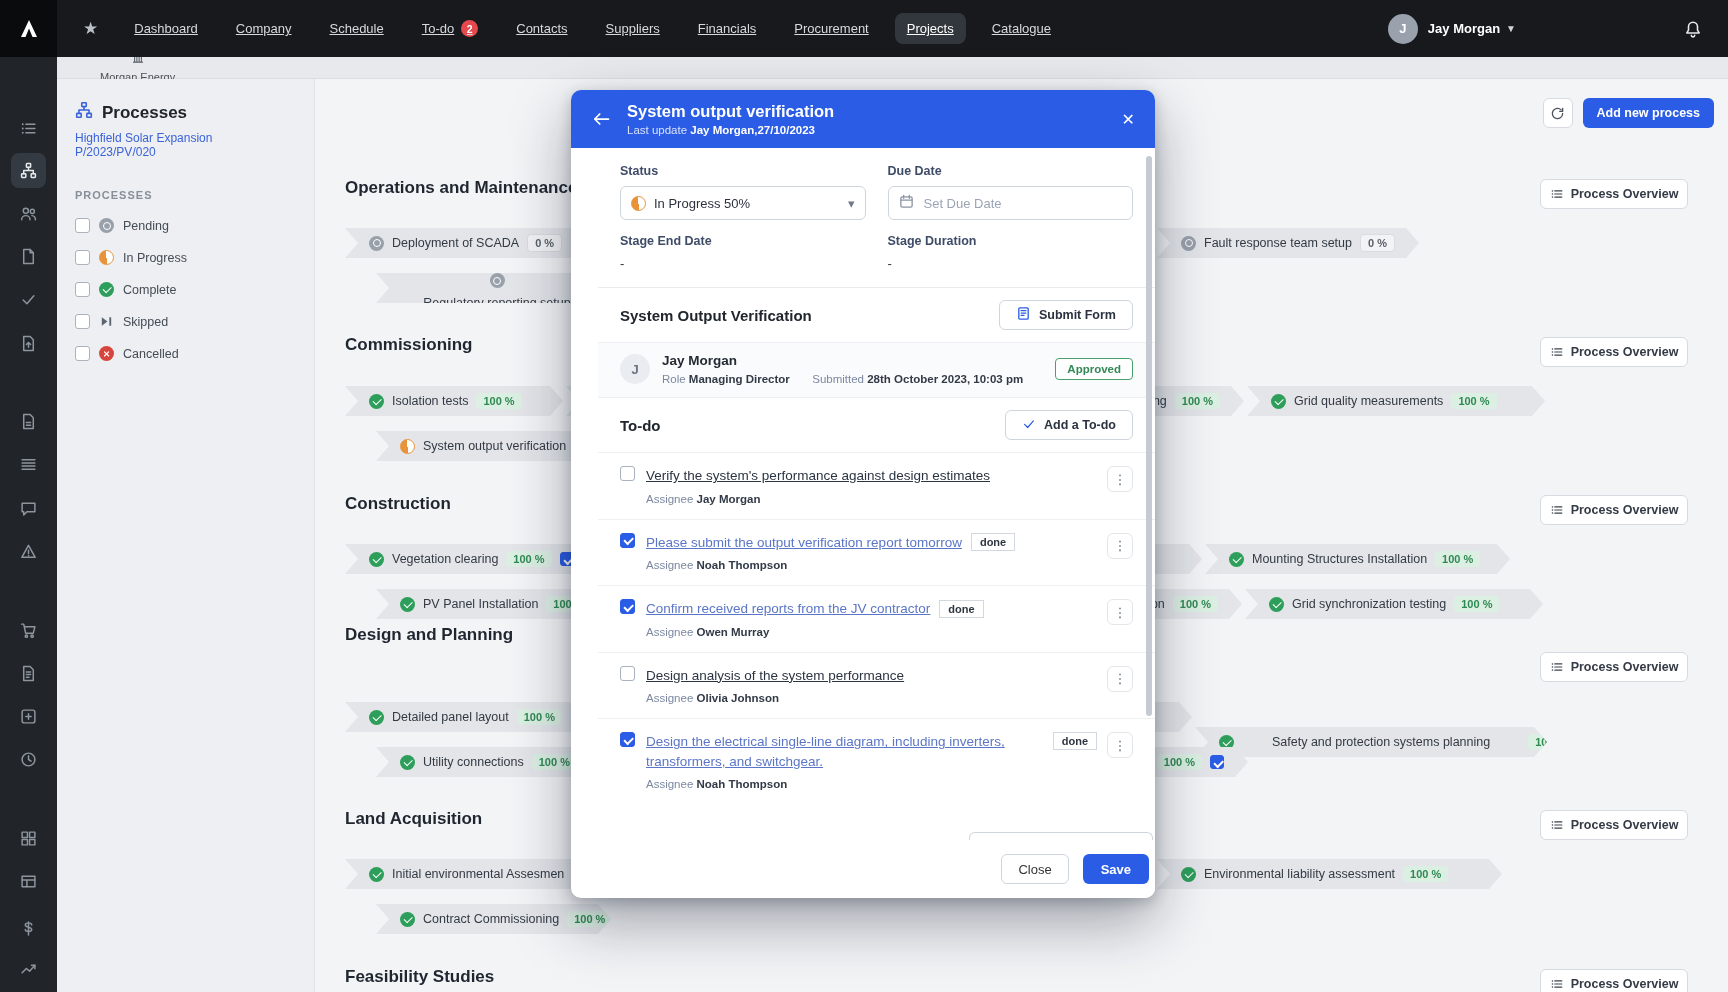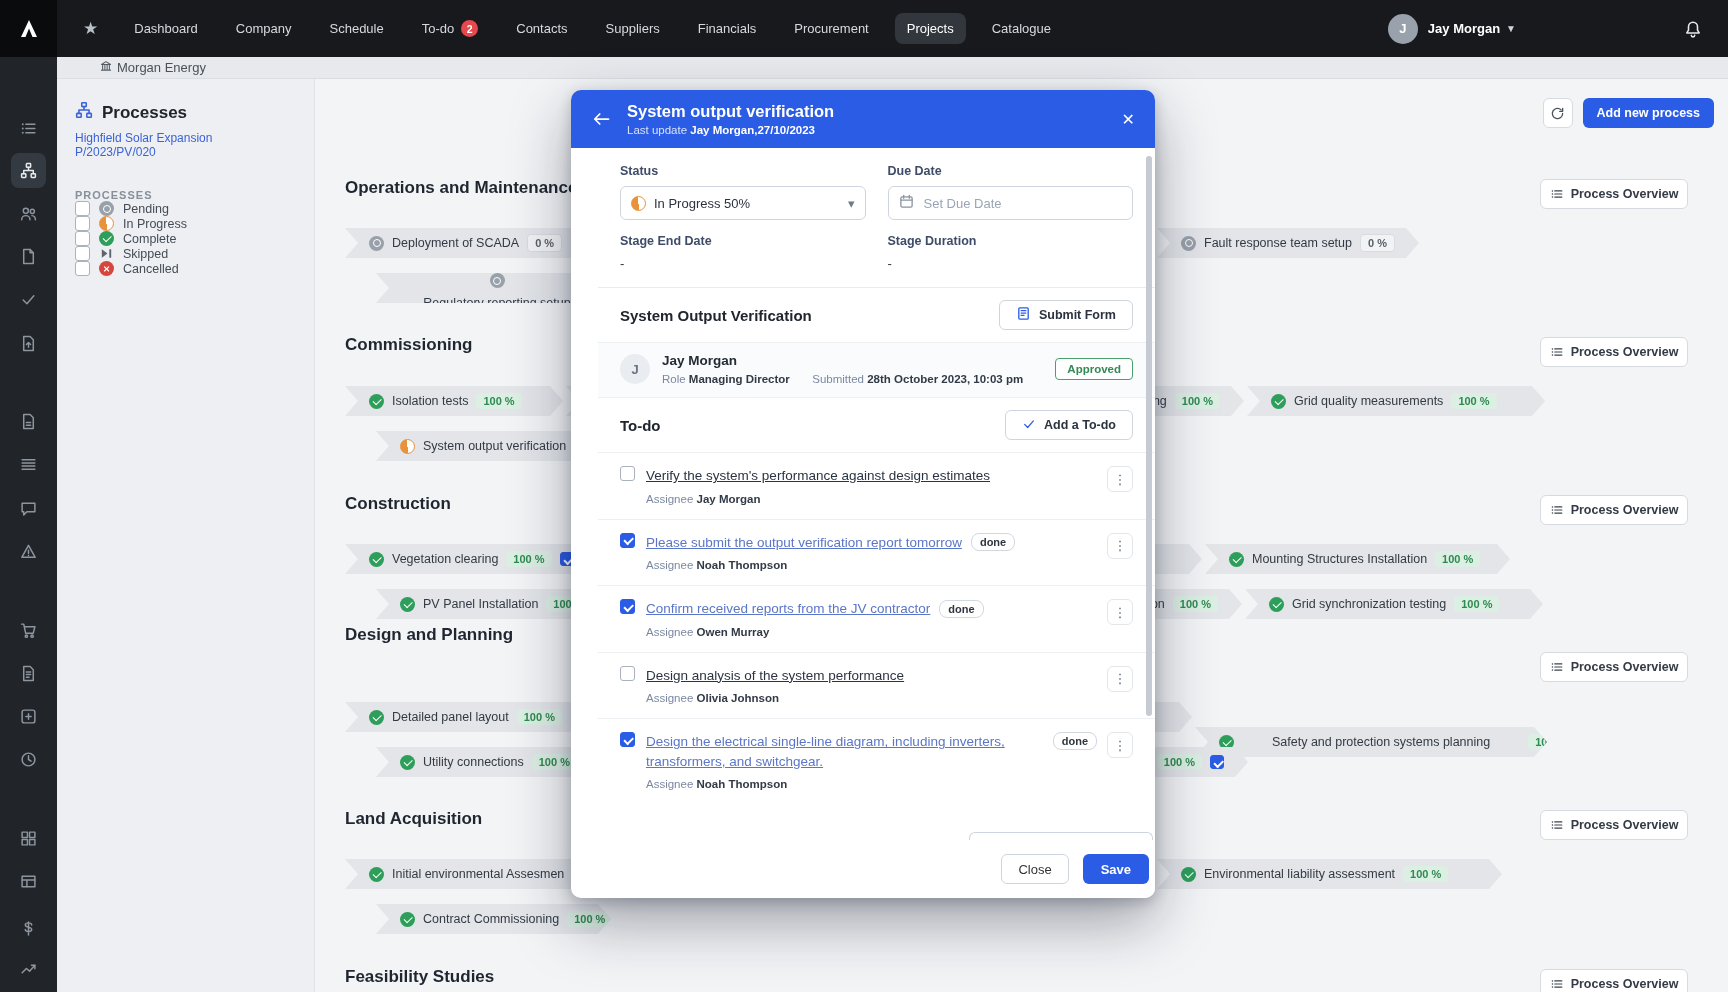--- a/index.html
+++ b/index.html
@@ -9,46 +9,46 @@
     --blue:#2a5ce5;--nav:#17191d;--side:#212529;--panel:#edeff2;--mainbg:#f3f4f6;
     --chev:#e3e5e9;--border:#d9dce2;--txt:#242b34;--muted:#7c88a1;
   }
   
   .topnav{position:absolute;left:0;top:0;width:1728px;height:57px;background:var(--nav);
     display:flex;align-items:center;z-index:20;}
   .logo{width:57px;height:57px;background:#0a0b0d;display:flex;align-items:center;justify-content:center;flex:none;}
   .star{color:#b9c1c9;font-size:17px;margin-left:26px;cursor:pointer;}
   .navitems{display:flex;align-items:center;gap:14px;margin-left:24px;}
   .navitem{color:#d6dade;font-size:13px;font-weight:500;padding:8px 12px;border-radius:8px;
-    display:flex;align-items:center;gap:7px;cursor:pointer;white-space:nowrap;}
+    display:flex;align-items:center;gap:7px;cursor:pointer;white-space:nowrap;text-decoration:underline;}
   .navitem.active{background:#32373d;color:#fff;}
   .navbadge{background:#e5484d;color:#fff;font-size:10.5px;font-weight:700;width:17px;height:17px;
     border-radius:50%;display:inline-flex;align-items:center;justify-content:center;}
   .nav-right{margin-left:auto;display:flex;align-items:center;}
   .avatar{width:30px;height:30px;border-radius:50%;background:#99a2ac;color:#fff;font-size:13px;
     font-weight:700;display:flex;align-items:center;justify-content:center;}
   .username{color:#fff;font-size:13px;font-weight:600;margin-left:10px;}
   .user-chev{color:#cfd4da;font-size:10px;margin-left:6px;}
   .bell{color:#e8ebee;margin-left:168px;margin-right:26px;cursor:pointer;display:flex;}
   
   .crumbbar{position:absolute;left:57px;top:57px;width:1671px;height:22px;background:#e7e9ec;
     border-bottom:1px solid #dadde2;display:flex;align-items:center;z-index:5;}
-  .crumb{display:flex;align-items:center;gap:5px;margin-left:43px;font-size:13px;color:#4a5158;cursor:pointer;}
+  .crumb{display:flex;align-items:center;gap:5px;margin-left:43px;font-size:11px;color:#4a5158;cursor:pointer;flex-direction:column;}
   
   .sidebar{position:absolute;left:0;top:57px;width:57px;height:935px;background:var(--side);z-index:15;}
   .sideicon{position:absolute;left:11px;width:35px;height:35px;border-radius:8px;display:flex;
     align-items:center;justify-content:center;color:#8d959e;cursor:pointer;}
   .sideicon.active{background:#343a41;color:#e8ebee;}
   
   .panel{position:absolute;left:57px;top:79px;width:258px;height:913px;background:var(--panel);
     border-right:1px solid #dfe2e6;z-index:5;padding:22px 18px;}
   .panel-title{display:flex;align-items:center;gap:9px;font-size:17px;font-weight:700;color:#20252c;}
   .panel-sub{margin-top:7px;font-size:12px;color:#3b63d8;cursor:pointer;}
   .panel-sec{margin-top:30px;font-size:11px;font-weight:700;letter-spacing:1px;color:#878f9a;}
-  .filter{display:flex;align-items:center;gap:9px;cursor:pointer;}
+  .filter{display:flex;align-items:center;gap:9px;margin-top:17px;cursor:pointer;}
   .filter-label{font-size:12.5px;color:#454c56;}
   .cb{width:15px;height:15px;border:1.5px solid #aab2bd;border-radius:3px;background:#fff;flex:none;position:relative;cursor:pointer;}
   .cb.checked{background:var(--blue);border-color:var(--blue);}
   .cb.checked::after{content:"";position:absolute;left:3px;top:3.5px;width:7px;height:3.5px;
     border-left:2px solid #fff;border-bottom:2px solid #fff;transform:rotate(-45deg);}
   
   .st{width:15px;height:15px;border-radius:50%;flex:none;display:inline-flex;align-items:center;justify-content:center;position:relative;}
   .st.pending{background:#98a0aa;}
   .st.pending::after{content:"";width:6px;height:6px;border:1.5px solid #fff;border-radius:50%;}
   .st.inprogress{background:conic-gradient(#fff 0 180deg,#e8923a 180deg 360deg);border:1.5px solid #e8923a;}
@@ -108,21 +108,21 @@
   .subm-line{font-size:11.5px;margin-top:5px;color:var(--muted);}
   .subm-line b{color:#323a47;font-weight:600;}
   .subm-line .gap{display:inline-block;width:16px;}
   .appr{margin-left:auto;border:1px solid #49a06b;color:#338a56;font-size:11.5px;font-weight:700;
     border-radius:4px;padding:4px 11px;background:#fff;}
   .todo{display:flex;align-items:flex-start;padding:13px 22px 14px;border-top:1px solid #edeff2;}
   .todo-main{flex:1;margin-left:11px;}
   .todo-line{display:flex;align-items:center;gap:9px;}
   .todo-text{font-size:13.5px;color:#2b3442;max-width:372px;line-height:1.45;text-decoration:underline;}
   .todo-text.done{color:#5b76c7;}
-  .donebadge{border:1px solid #d2d7e0;border-radius:8px;padding:2px 8px;font-size:11px;font-weight:700;color:#2f3640;background:#fff;flex:none;}
+  .donebadge{border:1px solid #d2d7e0;border-radius:0;padding:2px 8px;font-size:11px;font-weight:700;color:#2f3640;background:#fff;flex:none;}
   .assline{margin-top:7px;font-size:11.5px;color:var(--muted);}
   .assline b{color:#323a47;font-weight:600;}
   .kebab{width:26px;height:26px;border:1px solid #e3e6eb;border-radius:6px;color:#5b6470;
     display:flex;align-items:center;justify-content:center;font-size:13px;cursor:pointer;flex:none;margin-left:10px;}
   .todo .right{margin-left:auto;display:flex;align-items:flex-start;}
   .partialbtn{position:absolute;left:371px;top:684px;width:184px;height:9px;border:1px solid #cfd5de;
     border-bottom:none;border-radius:6px 6px 0 0;background:#fff;}
   .m-foot{position:absolute;left:0;bottom:0;width:100%;height:58px;background:#fff;border-radius:0 0 10px 10px;
     display:flex;align-items:center;justify-content:flex-end;gap:14px;padding-right:22px;margin-left:16px;}
   .btn-close{height:30px;padding:0 16px;border:1px solid #cfd5de;border-radius:6px;background:#fff;

